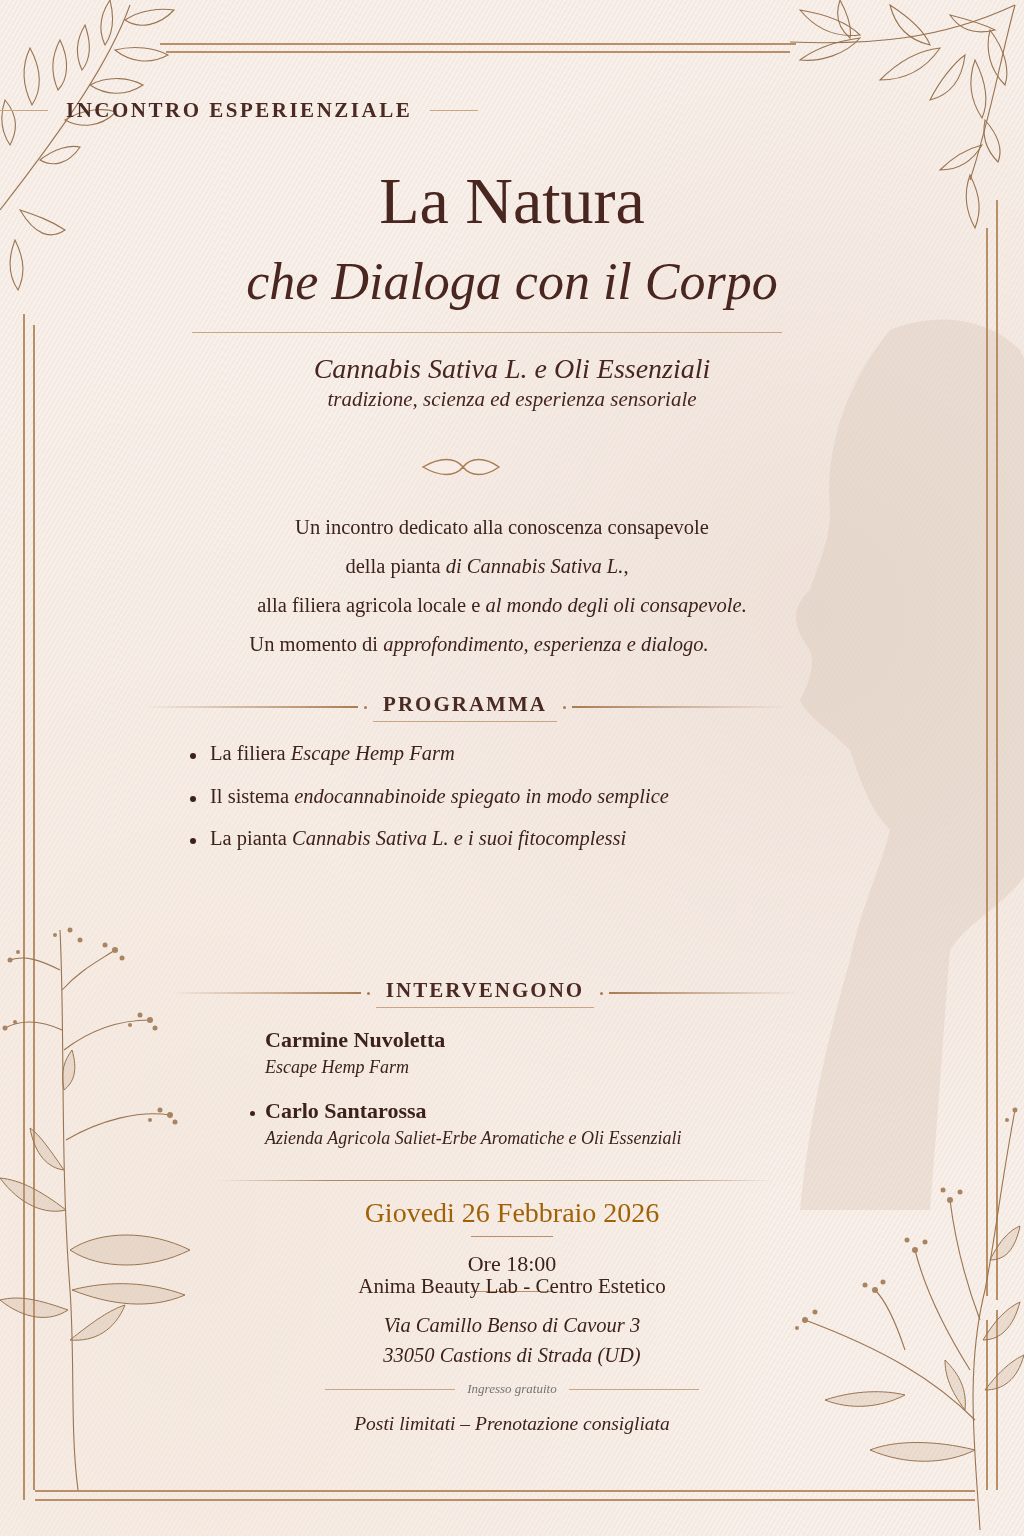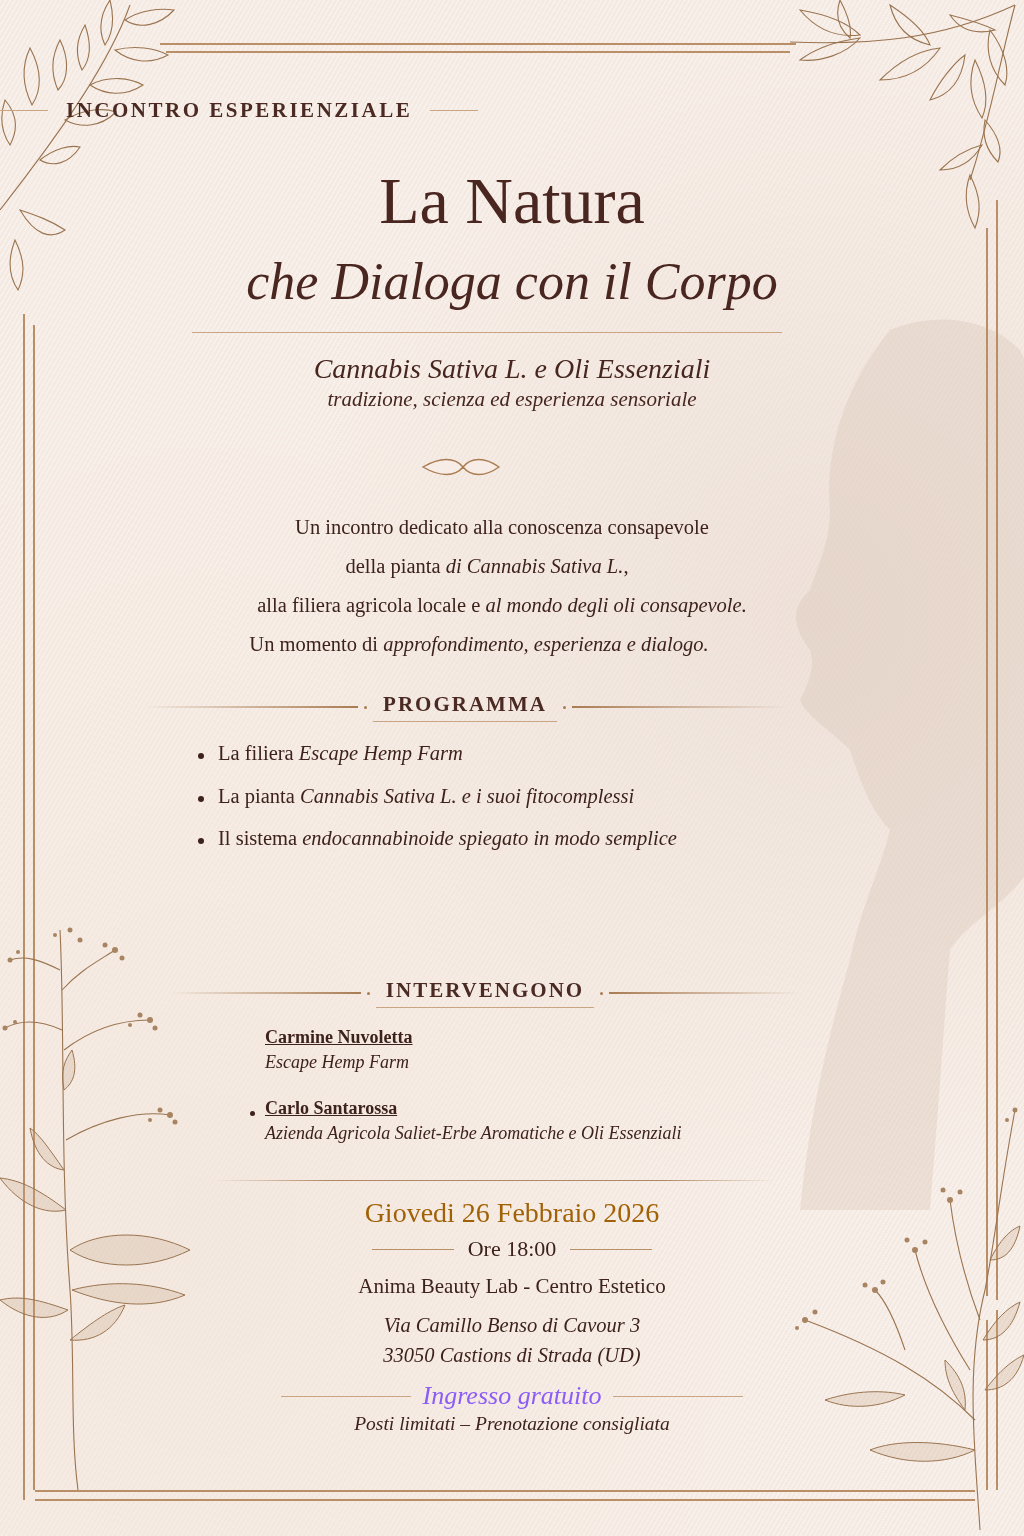--- a/index.html
+++ b/index.html
@@ -38,44 +38,44 @@
   .intro div { white-space: nowrap; }
   .intro i { font-style: italic; }
 
   .section-head { display: flex; justify-content: center; align-items: center; }
   .section-head .line { height: 1.5px; background: linear-gradient(90deg, rgba(184,143,102,0), #a97c52); }
   .section-head .line.r { background: linear-gradient(90deg, #a97c52, rgba(184,143,102,0)); }
   .section-head .dot { width: 3px; height: 3px; border-radius: 50%; background: #a97c52; margin: 0 6px; }
   .section-head .label { font-size: 21px; font-weight: bold; letter-spacing: 2px; color: #4a2a22; padding: 0 10px 4px; border-bottom: 1px solid #c9a583; }
 
   .prog-head { top: 692px; left: 140px; width: 650px; }
-  .prog-list { left: 198px; top: 742px; list-style: none; margin: 0; padding: 0; font-size: 20.5px; color: #3d221c; }
+  .prog-list { left: 190px; top: 742px; list-style: none; margin: 0; padding: 0; font-size: 20.5px; color: #3d221c; }
   .prog-list li { height: 42.5px; white-space: nowrap; display: flex; align-items: flex-start; }
   .prog-list .bullet { display: inline-block; width: 6px; height: 6px; border-radius: 50%; background: #3d221c; margin: 11px 14px 0 0; flex: none; }
   .prog-list i { font-style: italic; }
 
   .spk-head { top: 978px; left: 160px; width: 650px; }
   .speaker { left: 265px; }
-  .speaker .name { font-size: 18px; color: #3d221c; font-weight: bold; text-decoration: underline; }
+  .speaker .name { font-size: 22px; color: #3d221c; font-weight: bold; }
   .speaker .org { font-size: 18px; font-style: italic; color: #3d221c; margin-top: 4px; }
   .spk-1 { top: 1027px; }
   .spk-2 { top: 1098px; }
   .spk-bullet { left: 250px; top: 1111px; width: 5px; height: 5px; border-radius: 50%; background: #3d221c; }
 
   .date-rule { left: 215px; top: 1180px; width: 560px; height: 1px; background: linear-gradient(90deg, rgba(184,143,102,0), #b08a66 20%, #b08a66 80%, rgba(184,143,102,0)); }
   .date { top: 1197px; font-size: 28px; color: #a16207; text-align: center; }
-  .time-row { top: 1236px; display: flex; justify-content: center; align-items: center; gap: 14px; }
+  .time-row { top: 1236px; display: flex; justify-content: center; align-items: center; gap: 14px; flex-direction: column; }
   .time-row .rule { width: 82px; height: 1px; background: #b88f66; }
   .time { font-size: 22px; color: #3d221c; }
   .venue { top: 1274px; font-size: 21px; color: #3d221c; }
   .address { top: 1310px; font-size: 20.5px; font-style: italic; line-height: 30px; color: #3d221c; }
 
   .free-row { top: 1381px; display: flex; justify-content: center; align-items: center; gap: 12px; }
   .free-row .rule { width: 130px; height: 1px; background: #c9a583; }
-  .free { font-size: 26px; font-style: italic; color: #8b5cf6; }
+  .free { font-size: 13px; font-style: italic; color: #737373; }
   .limited { top: 1413px; font-size: 19.5px; font-style: italic; color: #3d221c; }
 
   .leaf-stroke { fill: none; stroke: #9a7450; stroke-width: 1.1; }
   .leaf-fill { fill: rgba(196,165,130,0.25); stroke: #9a7450; stroke-width: 1; }
 </style>
 </head>
 <body>
 
 <svg class="abs silhouette" viewBox="0 0 260 900">
   <path d="M120 20 C170 0 220 10 250 40 L260 60 L260 560 C230 600 200 610 180 640 C175 700 170 780 160 900 L30 900 C40 800 60 720 80 650 C90 600 110 560 120 520 C100 500 90 470 80 440 C60 420 35 405 30 390 C40 370 45 355 40 340 C25 320 18 300 40 280 C50 250 60 230 60 200 C55 150 70 80 120 20 Z" fill="#d9c4b4"></path>
@@ -232,25 +232,25 @@
   <span class="line r" style="width:215px;"></span>
 </div>
 
 <ul class="abs prog-list">
   <li>
       <span class="bullet"></span>
       <span><span>La filiera </span><i>Escape Hemp Farm</i></span>
     </li>
   <li>
       <span class="bullet"></span>
-      <span><span>La pianta </span><i>Cannabis Sativa L. e i suoi fitocomplessi</i></span>
+      <span><span>Il sistema </span><i>endocannabinoide spiegato in modo semplice</i></span>
     </li>
   <li>
       <span class="bullet"></span>
-      <span><span>Il sistema </span><i>endocannabinoide spiegato in modo semplice</i></span>
+      <span><span>La pianta </span><i>Cannabis Sativa L. e i suoi fitocomplessi</i></span>
     </li>
 </ul>
 
 <div class="abs section-head spk-head">
   <span class="line" style="width:190px;"></span>
   <span class="dot"></span>
   <span class="label">INTERVENGONO</span>
   <span class="dot"></span>
   <span class="line r" style="width:190px;"></span>
 </div>

